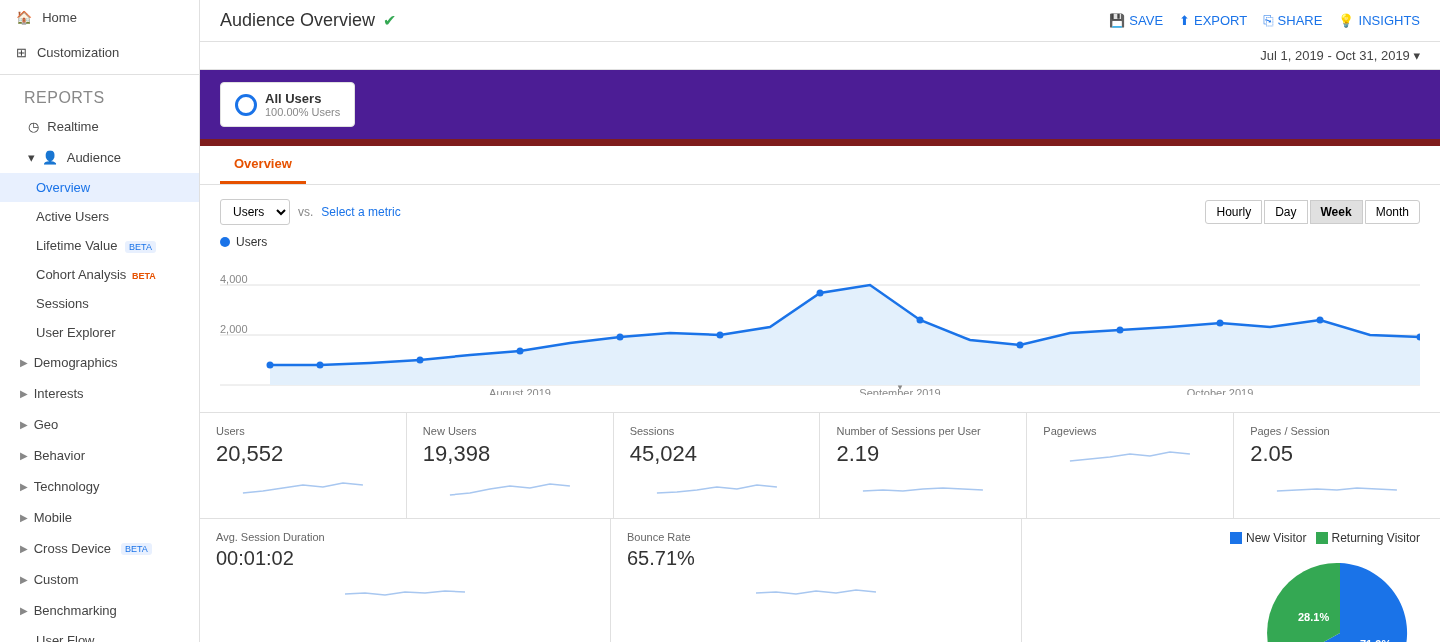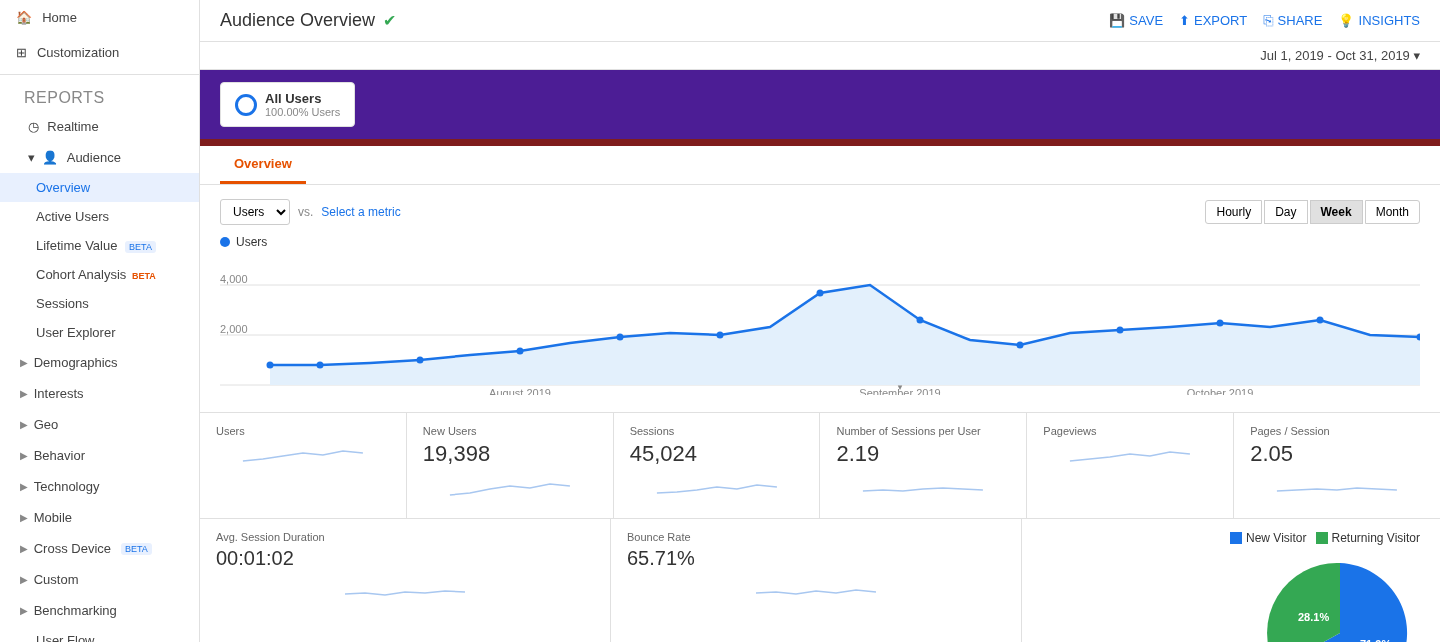--- a/index.html
+++ b/index.html
@@ -272,20 +272,21 @@
         <text x="1000" y="142" font-size="11" fill="#888" text-anchor="middle">October 2019</text>
 
         <text x="680" y="135" font-size="9" fill="#888" text-anchor="middle">▾</text>
       </svg>
     </div>
   </div>
 
   <div class="stats-row">
     <div class="stat-card">
       <div class="stat-label">Users</div>
+      <div class="stat-value">20,552</div>
       <svg class="stat-sparkline" viewBox="0 0 120 30">
         <polyline points="0,20 20,18 40,15 60,12 80,14 100,10 120,12" fill="none" stroke="#a8c7f0" stroke-width="1.5"></polyline>
       </svg>
     </div>
     <div class="stat-card">
       <div class="stat-label">New Users</div>
       <div class="stat-value">19,398</div>
       <svg class="stat-sparkline" viewBox="0 0 120 30">
         <polyline points="0,22 20,20 40,16 60,13 80,15 100,11 120,13" fill="none" stroke="#a8c7f0" stroke-width="1.5"></polyline>
       </svg>

